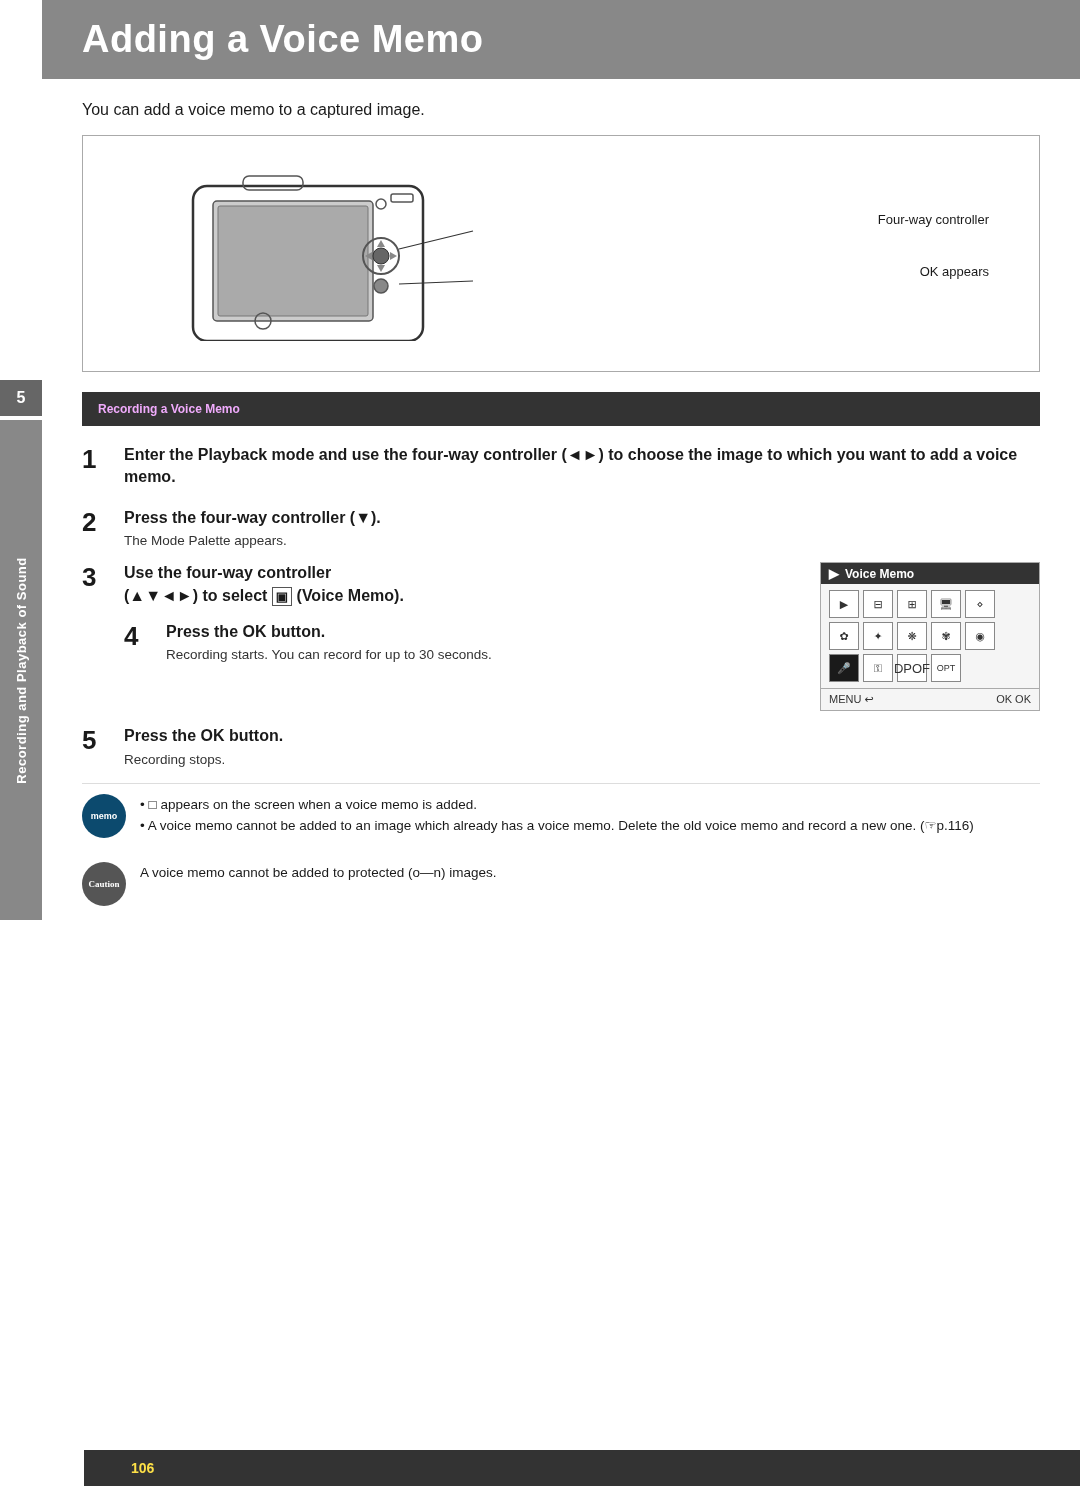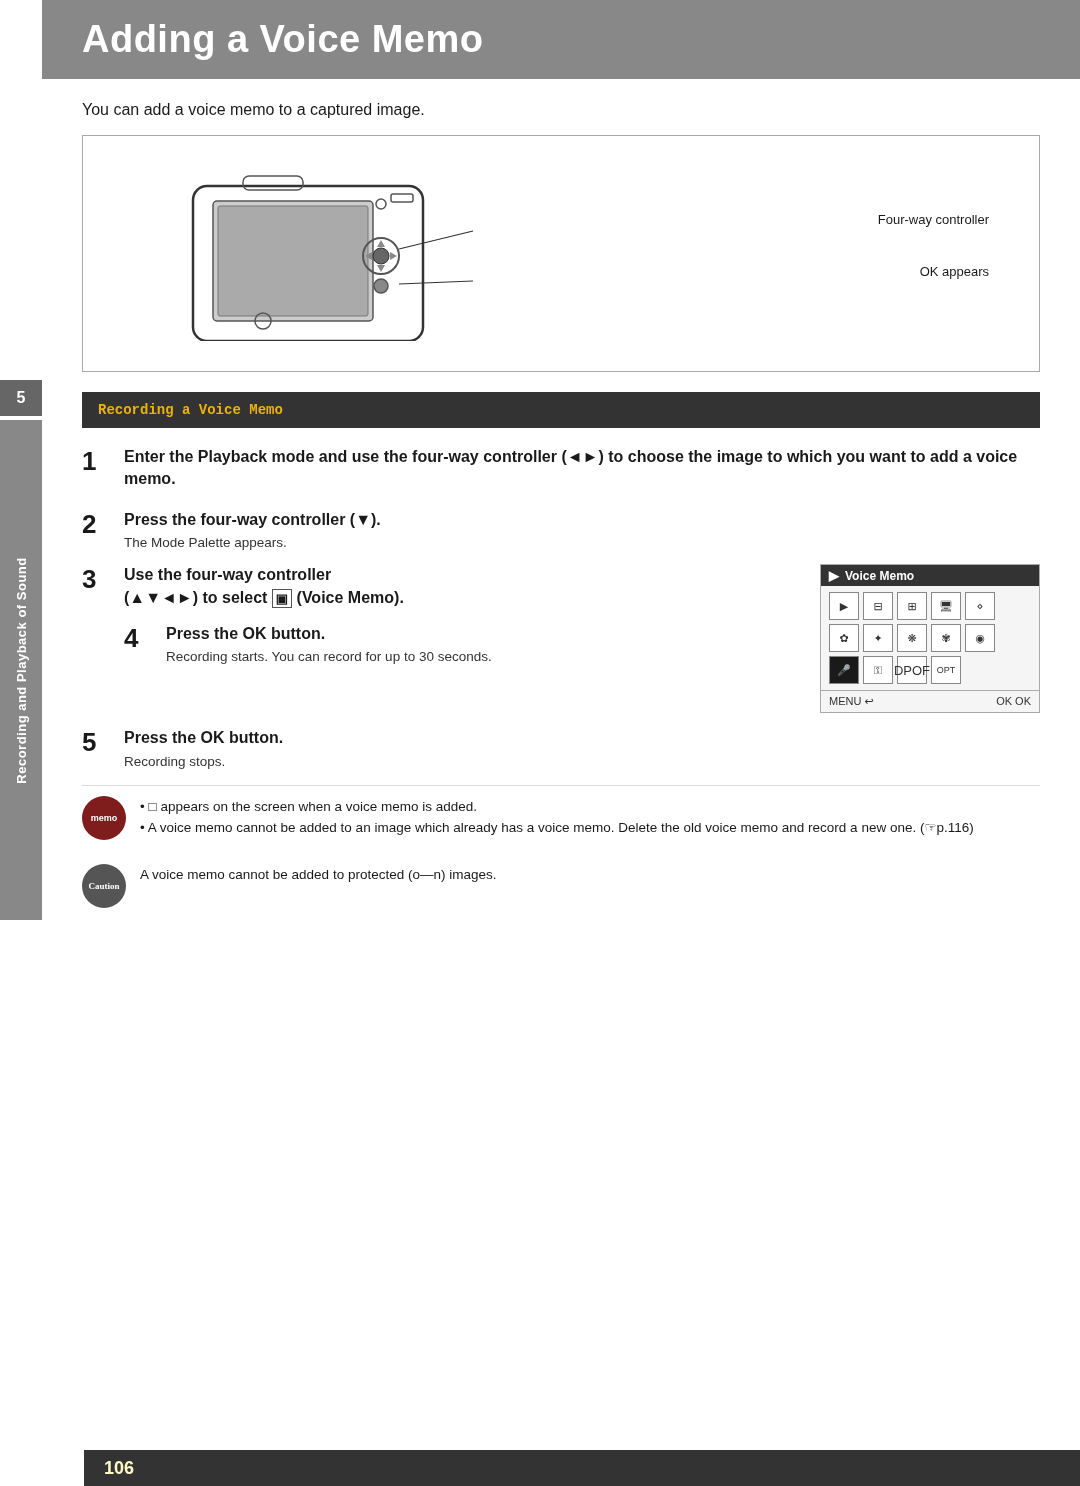--- a/index.html
+++ b/index.html
@@ -113,24 +113,23 @@
     }
 
     
     .section-header {
       background: #333333;
       padding: 10px 16px;
       margin-bottom: 18px;
     }
 
     .section-header h2 {
-      font-size: 14px;
-      font-weight: bold;
-      color: #eab308;
-      font-family: Liberation Mono, monospace;
+      font-size: 12px;
+      font-weight: bold;
+      color: #f0abfc;
     }
 
     
     .step {
       display: flex;
       align-items: flex-start;
       margin-bottom: 14px;
       gap: 14px;
     }
 
@@ -249,21 +248,21 @@
       border-radius: 50%;
       display: flex;
       align-items: center;
       justify-content: center;
       font-size: 10px;
       font-weight: bold;
       color: white;
     }
 
     .note-icon.memo {
-      background: #7f1d1d;
+      background: #0c4a6e;
     }
 
     .note-icon.caution {
       background: #555555;
       font-family: Liberation Serif, serif;
     }
 
     .note-text {
       font-size: 13.5px;
       color: #1a1a1a;
@@ -286,23 +285,24 @@
       left: 42px;
       right: 0;
       background: #333333;
       height: 36px;
       display: flex;
       align-items: center;
       padding-left: 20px;
     }
 
     .page-number {
-      color: #fef9c3;
-      font-size: 18px;
-      font-weight: bold;
+      color: #fde047;
+      font-size: 14px;
+      font-weight: bold;
+      margin-left: 27px;
     }
 
     
     .camera-illustration {
       position: relative;
       display: flex;
       align-items: center;
       justify-content: center;
     }
   </style>

